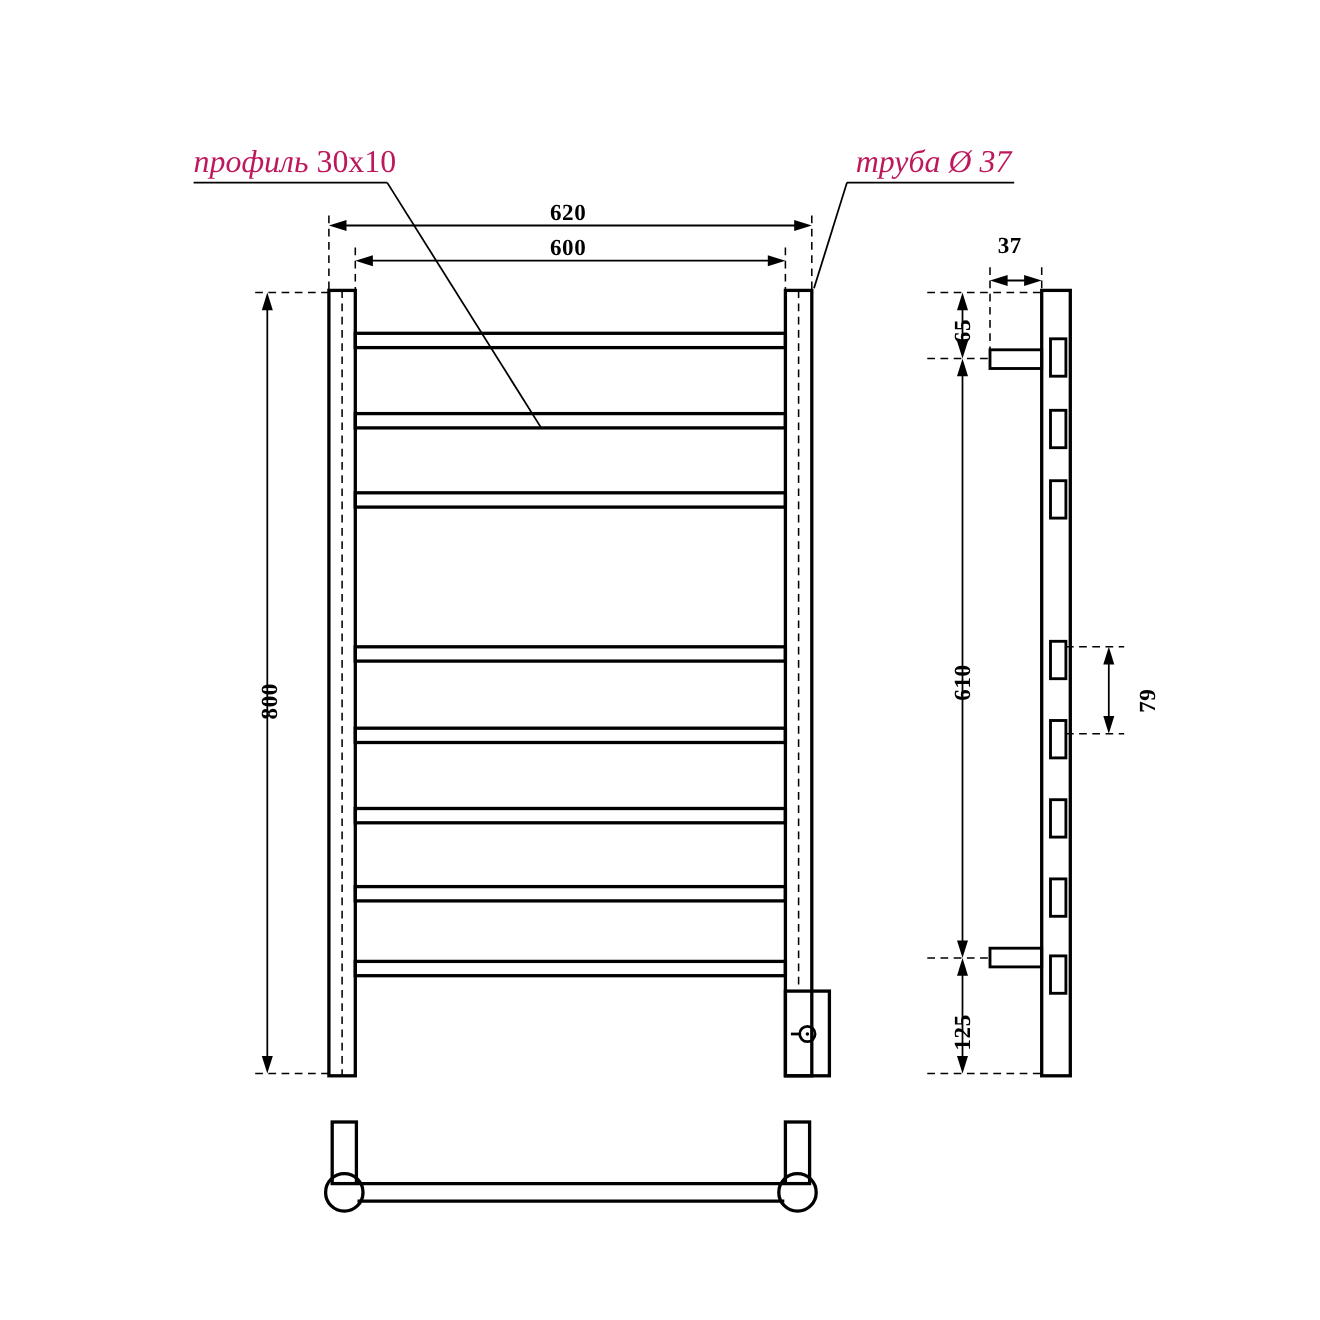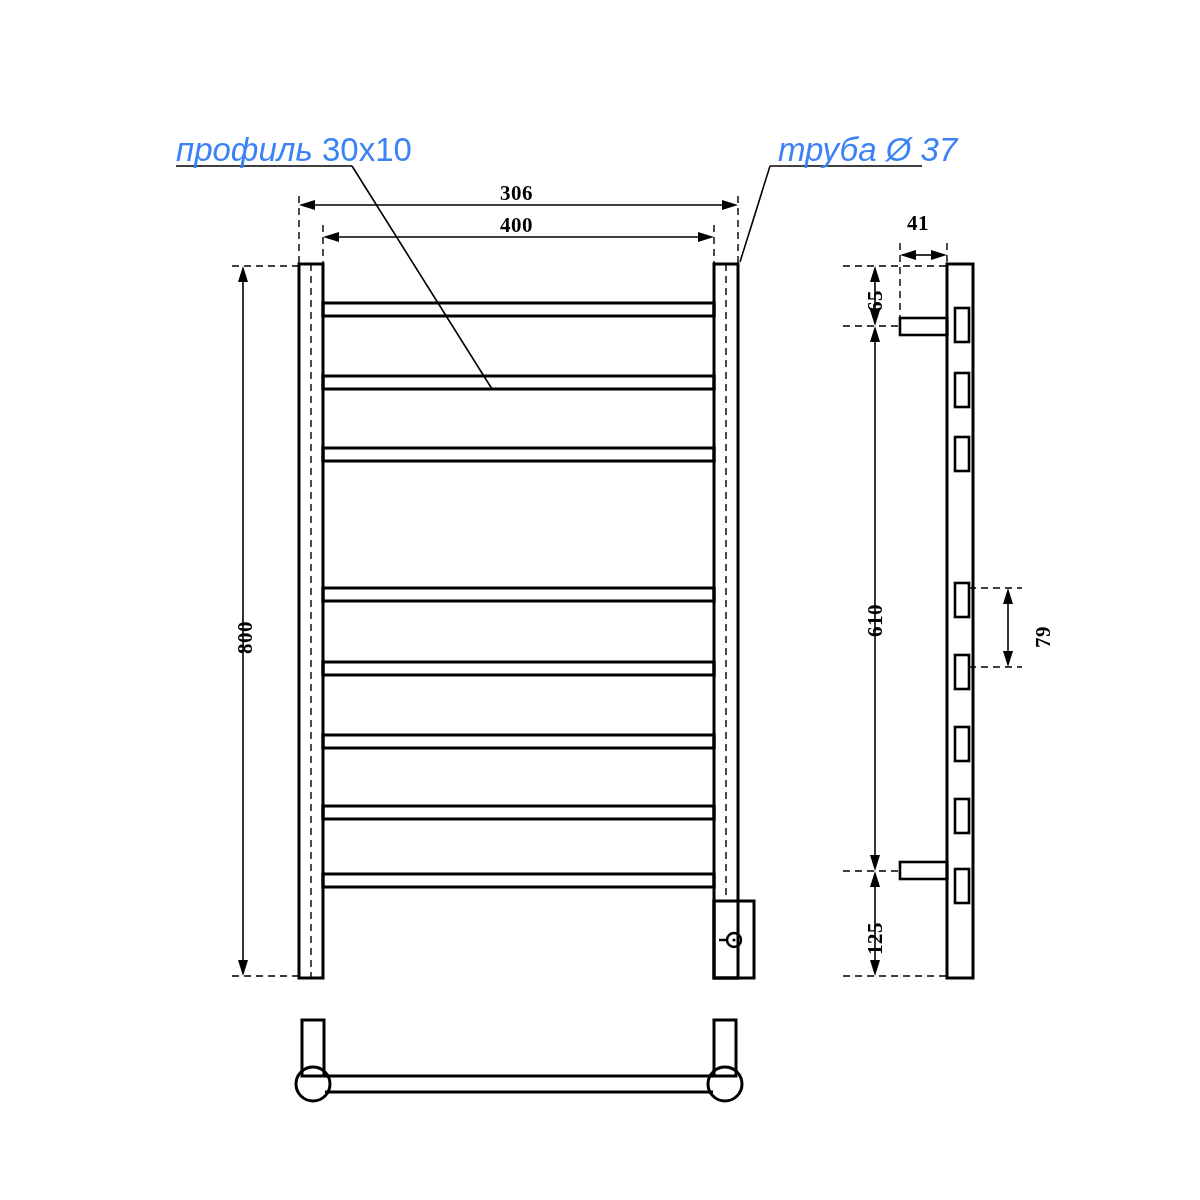--- a/index.html
+++ b/index.html
@@ -35,24 +35,24 @@
     color: #000;
     white-space: nowrap;
     letter-spacing: 0.5px;
   }
   .lbl.vert {
     transform-origin: 0 0;
     transform: rotate(-90deg);
   }
   .note {
     position: absolute;
-    font-family: Liberation Sans, sans-serif;
+    font-family: Liberation Serif, serif;
     font-style: italic;
-    font-size: 33px;
-    color: #3b82f6;
+    font-size: 29px;
+    color: #be185d;
     white-space: nowrap;
   }
   .note .plain {
     font-style: normal;
   }
 </style>
 </head>
 <body>
 
 <div id="stage">
@@ -204,27 +204,27 @@
   <div class="note" style="left:176px; top:131px;">
     <span>профиль</span>
     <span class="plain">30x10</span>
   </div>
 
   <div class="note" style="left:778px; top:131px;">
     <span>труба</span>
     <span>Ø 37</span>
   </div>
 
-  <div class="lbl" style="left:500px; top:181px;">306</div>
-
-  <div class="lbl" style="left:500px; top:213px;">400</div>
+  <div class="lbl" style="left:500px; top:181px;">620</div>
+
+  <div class="lbl" style="left:500px; top:213px;">600</div>
 
   <div class="lbl vert" style="left:233px; top:654px;">800</div>
 
-  <div class="lbl" style="left:907px; top:211px;">41</div>
+  <div class="lbl" style="left:907px; top:211px;">37</div>
 
   <div class="lbl vert" style="left:863px; top:312px;">65</div>
 
   <div class="lbl vert" style="left:863px; top:637px;">610</div>
 
   <div class="lbl vert" style="left:1031px; top:648px;">79</div>
 
   <div class="lbl vert" style="left:863px; top:955px;">125</div>
 
 </div>

